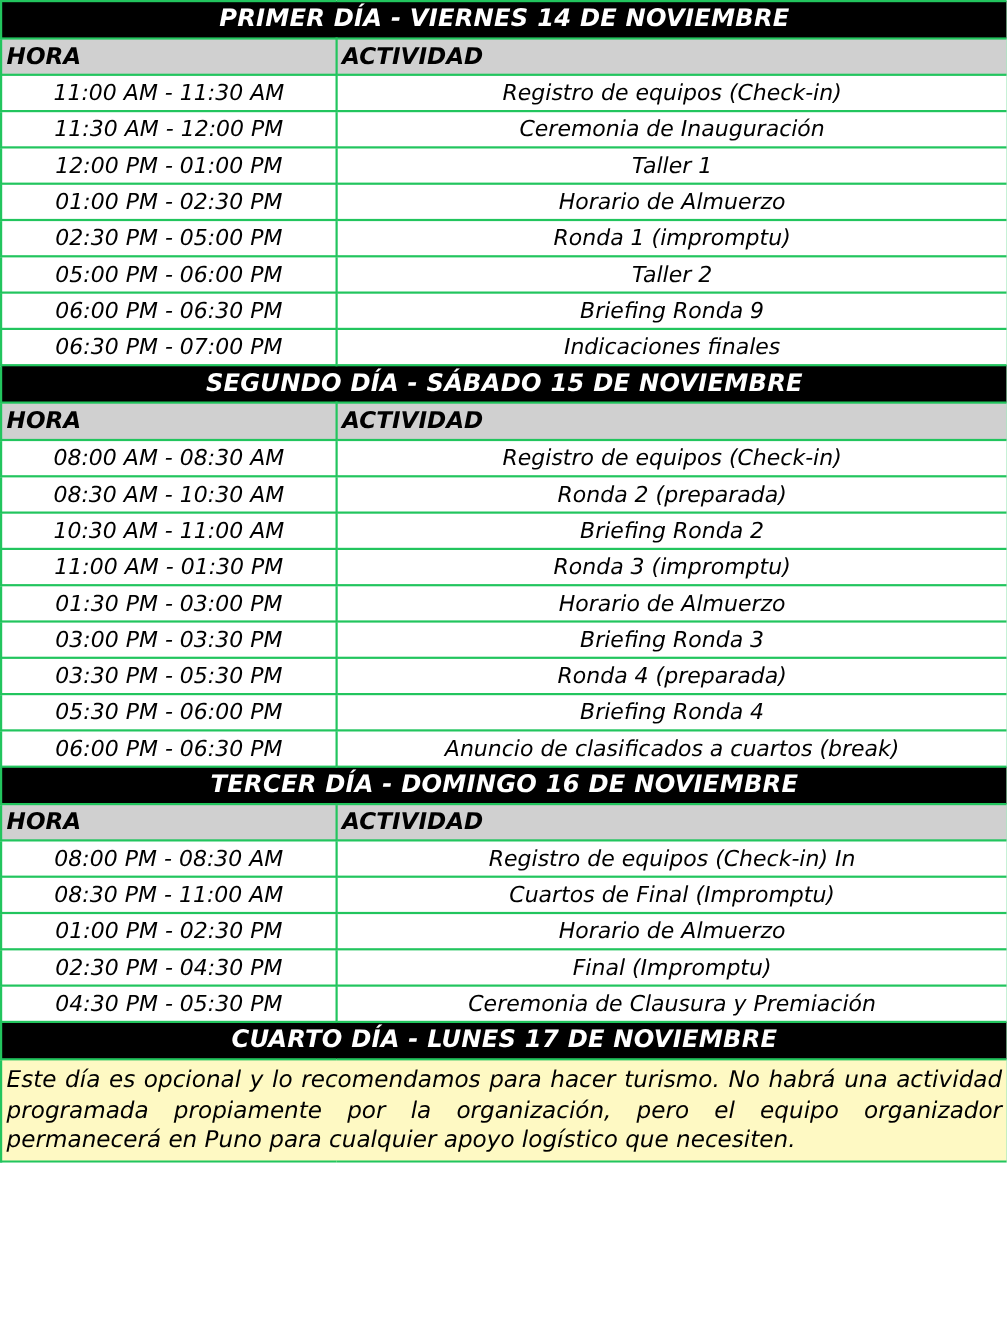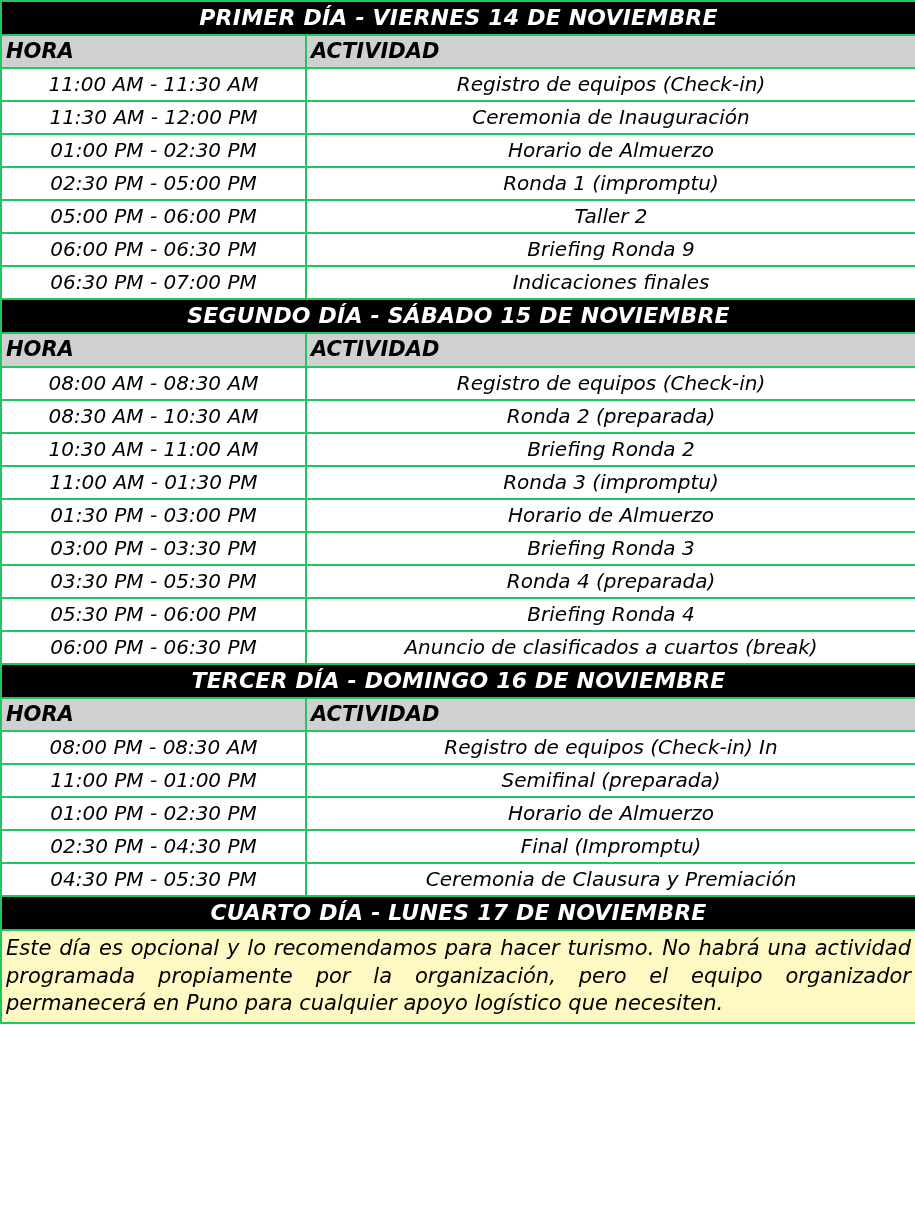--- a/index.html
+++ b/index.html
@@ -78,20 +78,24 @@
       </tr>
       <tr>
         <td class="cell">11:00 AM - 11:30 AM</td>
         <td class="cell">Registro de equipos (Check-in)</td>
       </tr>
       <tr>
         <td class="cell">11:30 AM - 12:00 PM</td>
         <td class="cell">Ceremonia de Inauguración</td>
       </tr>
       <tr>
+        <td class="cell">12:00 PM - 01:00 PM</td>
+        <td class="cell">Taller 1</td>
+      </tr>
+      <tr>
         <td class="cell">01:00 PM - 02:30 PM</td>
         <td class="cell">Horario de Almuerzo</td>
       </tr>
       <tr>
         <td class="cell">02:30 PM - 05:00 PM</td>
         <td class="cell">Ronda 1 (impromptu)</td>
       </tr>
       <tr>
         <td class="cell">05:00 PM - 06:00 PM</td>
         <td class="cell">Taller 2</td>
@@ -152,22 +156,22 @@
       </tr>
       <tr>
         <td class="col-head">HORA</td>
         <td class="col-head">ACTIVIDAD</td>
       </tr>
       <tr>
         <td class="cell">08:00 PM - 08:30 AM</td>
         <td class="cell">Registro de equipos (Check-in) In</td>
       </tr>
       <tr>
-        <td class="cell">11:00 PM - 01:00 PM</td>
-        <td class="cell">Semifinal (preparada)</td>
+        <td class="cell">08:30 PM - 11:00 AM</td>
+        <td class="cell">Cuartos de Final (Impromptu)</td>
       </tr>
       <tr>
         <td class="cell">01:00 PM - 02:30 PM</td>
         <td class="cell">Horario de Almuerzo</td>
       </tr>
       <tr>
         <td class="cell">02:30 PM - 04:30 PM</td>
         <td class="cell">Final (Impromptu)</td>
       </tr>
       <tr>

